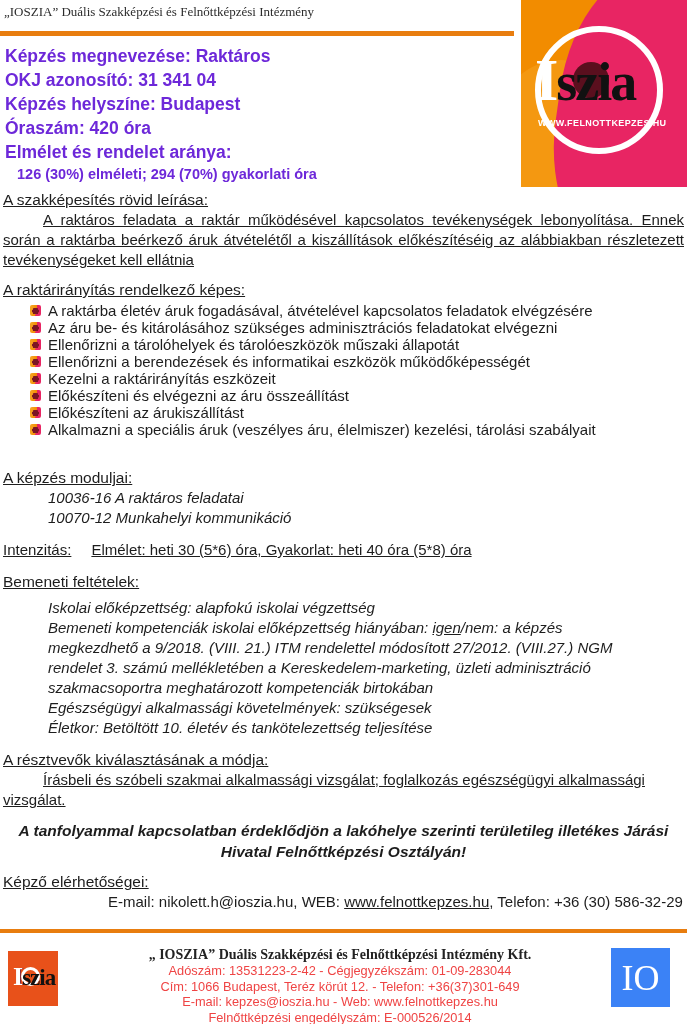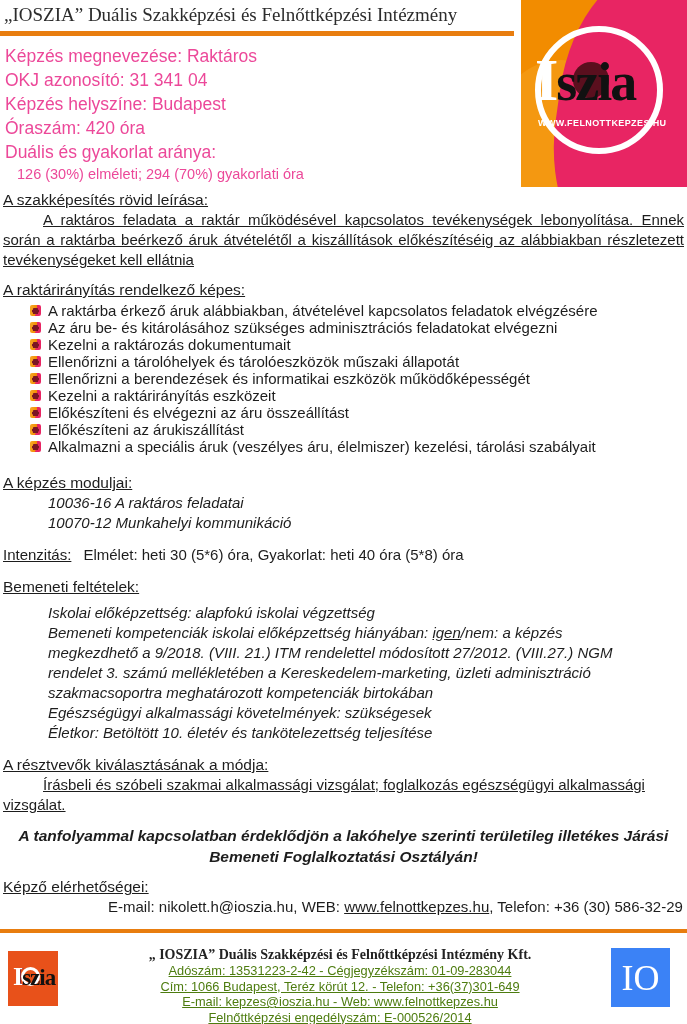--- a/index.html
+++ b/index.html
@@ -5,72 +5,72 @@
   * { margin:0; padding:0; box-sizing:border-box; }
   html,body { width:687px; height:1024px; }
   body {
     position:relative; overflow:hidden; background:#ffffff;
     font-family:"Liberation Sans", sans-serif; color:#1d1d1d;
   }
 
   
   .header-title {
     position:absolute; top:4px; left:4px; width:512px;
-    font-family:"Liberation Serif", serif; font-size:19px; color:#2c2c2c;
+    font-family:"Liberation Serif", serif; font-size:13px; color:#2c2c2c;
     white-space:nowrap;
   }
   .top-rule { position:absolute; top:31px; left:0; width:514px; height:5px; background:#e87d0f; }
 
   
   .logo-main { position:absolute; top:0; right:0; width:166px; height:187px; background:#f28c00; overflow:hidden; }
   .logo-swirl { position:absolute; top:60px; left:-30px; width:140px; height:160px; background:#f6a21f; border-radius:50%; opacity:.55; }
   .logo-pink { position:absolute; top:-32px; right:-62px; width:192px; height:300px; background:#e82563; border-radius:45% 0 0 45%; transform:rotate(8deg); }
   .logo-ring { position:absolute; left:14px; top:26px; width:128px; height:128px; border:6px solid #ffffff; border-radius:50%; }
   .logo-dot { position:absolute; left:52px; top:62px; width:36px; height:36px; background:#5a0f1e; border-radius:50%; }
   .logo-word { position:absolute; left:14px; top:46px; font-family:"Liberation Serif", serif; font-weight:bold; letter-spacing:-2px; }
   .logo-i { font-size:60px; color:#ffffff; }
   .logo-szia { font-size:54px; color:#111111; }
   .logo-url { position:absolute; left:17px; top:118px; font-size:9px; font-weight:bold; color:#ffffff; letter-spacing:.4px; }
 
   
-  .info-block { position:absolute; top:44px; left:5px; width:505px; font-weight:normal; font-size:17.5px; line-height:24px; color:#ec4899; }
+  .info-block { position:absolute; top:44px; left:5px; width:505px; font-weight:bold; font-size:17.5px; line-height:24px; color:#6d28d9; }
   .info-sub { font-size:14.5px; line-height:20px; padding-left:12px; }
 
   
   .content { position:absolute; top:190px; left:3px; width:681px; font-size:15px; }
   .h { font-size:15.5px; line-height:20px; }
   .h .u { text-decoration:underline; }
   .para { line-height:20px; }
   .justify { text-align:justify; }
   .indent { text-indent:40px;text-decoration:underline; }
 
   .cap-list { margin-top:2px; }
   .cap-item { line-height:17px; padding-left:45px; position:relative; }
   .bullet-icon {
     position:absolute; left:27px; top:3px; width:11px; height:11px; border-radius:2px;
     background:
       radial-gradient(circle at 50% 55%, #7b1623 0 3.2px, rgba(0,0,0,0) 3.4px),
       linear-gradient(100deg, #f6a21f 18%, #f28c00 55%, #e82563 56%);
   }
 
-  .mt6{margin-top:6px}.mt10{margin-top:10px}.mt12{margin-top:12px}.mt18{margin-top:18px}
+  .mt6{margin-top:6px}.mt10{margin-top:10px}.mt12{margin-top:12px}.mt18{margin-top:30px}
   .module-line, .entry-line { line-height:20px; padding-left:45px;font-style:italic; }
   .entry-block { padding-right:40px; }
   .inline-u { text-decoration:underline; }
-  .intensity-rest { margin-left:12px; }
+  .intensity-rest { margin-left:20px;text-decoration:underline; }
 
   .notice { margin-top:10px; font-weight:bold; font-style:italic; font-size:15.5px; line-height:21px; text-align:center; padding:0 6px; }
   .contact-line { line-height:20px; padding-left:105px; }
   .link { text-decoration:underline; cursor:pointer; }
 
   
   .bottom-rule { position:absolute; top:929px; left:0; width:687px; height:4px; background:#e87d0f; }
   .footer-center { position:absolute; top:946px; left:75px; width:530px; text-align:center; }
   .footer-company { font-family:"Liberation Serif", serif; font-weight:bold; font-size:14px; line-height:17px; color:#222; }
-  .footer-line { font-size:12.8px; line-height:15.5px; color:#4d7c0f;text-decoration:underline; }
+  .footer-line { font-size:12.8px; line-height:15.5px; color:#ef4444; }
 
   .flogo { position:absolute; left:8px; top:951px; width:50px; height:55px; background:#e8511a; }
   .flogo-ring { position:absolute; left:13px; top:16px; width:19px; height:19px; border:3px solid #ffffff; border-radius:50%; }
   .flogo-word { position:absolute; left:5px; top:11px; font-family:"Liberation Serif", serif; font-weight:bold; letter-spacing:-1px; }
   .flogo-i { font-size:26px; color:#ffffff; text-shadow:1px 0 #7b1623; }
   .flogo-szia { font-size:23px; color:#111; }
 
   .io-logo { position:absolute; right:17px; top:948px; width:59px; height:59px; background:#3b82f6;
     display:flex; align-items:center; justify-content:center;
     font-family:"Liberation Serif", serif; font-size:36px; color:#ffffff; }
@@ -88,34 +88,34 @@
   <div class="logo-dot"></div>
   <div class="logo-word"><span class="logo-i">I</span><span class="logo-szia">szia</span></div>
   <div class="logo-url">WWW.FELNOTTKEPZES.HU</div>
 </div>
 
 <div class="info-block">
   <div>Képzés megnevezése: Raktáros</div>
   <div>OKJ azonosító: 31 341 04</div>
   <div>Képzés helyszíne: Budapest</div>
   <div>Óraszám: 420 óra</div>
-  <div>Duális és gyakorlat aránya:</div>
+  <div>Elmélet és rendelet aránya:</div>
   <div class="info-sub">126 (30%) elméleti; 294 (70%) gyakorlati óra</div>
 </div>
 
 <div class="content">
 
   <div class="h"><span class="u">A szakképesítés rövid leírása:</span></div>
   <div class="para justify indent">A raktáros feladata a raktár működésével kapcsolatos tevékenységek lebonyolítása. Ennek során a raktárba beérkező áruk átvételétől a kiszállítások előkészítéséig az alábbiakban részletezett tevékenységeket kell ellátnia</div>
 
   <div class="h mt10"><span class="u">A raktárirányítás rendelkező képes:</span></div>
   <div class="cap-list">
-    <div class="cap-item"><span class="bullet-icon"></span><span>A raktárba érkező áruk alábbiakban, átvételével kapcsolatos feladatok elvégzésére</span></div>
+    <div class="cap-item"><span class="bullet-icon"></span><span>A raktárba életév áruk fogadásával, átvételével kapcsolatos feladatok elvégzésére</span></div>
     <div class="cap-item"><span class="bullet-icon"></span><span>Az áru be- és kitárolásához szükséges adminisztrációs feladatokat elvégezni</span></div>
-    <div class="cap-item"><span class="bullet-icon"></span><span>Kezelni a raktározás dokumentumait</span></div>
+    <div class="cap-item"><span class="bullet-icon"></span></div>
     <div class="cap-item"><span class="bullet-icon"></span><span>Ellenőrizni a tárolóhelyek és tárolóeszközök műszaki állapotát</span></div>
     <div class="cap-item"><span class="bullet-icon"></span><span>Ellenőrizni a berendezések és informatikai eszközök működőképességét</span></div>
     <div class="cap-item"><span class="bullet-icon"></span><span>Kezelni a raktárirányítás eszközeit</span></div>
     <div class="cap-item"><span class="bullet-icon"></span><span>Előkészíteni és elvégezni az áru összeállítást</span></div>
     <div class="cap-item"><span class="bullet-icon"></span><span>Előkészíteni az árukiszállítást</span></div>
     <div class="cap-item"><span class="bullet-icon"></span><span>Alkalmazni a speciális áruk (veszélyes áru, élelmiszer) kezelési, tárolási szabályait</span></div>
   </div>
 
   <div class="h mt18"><span class="u">A képzés moduljai:</span></div>
   <div class="module-line">10036-16 A raktáros feladatai</div>
@@ -127,21 +127,21 @@
   <div class="entry-block mt6">
     <div class="entry-line">Iskolai előképzettség: alapfokú iskolai végzettség</div>
     <div class="entry-line"><span>Bemeneti kompetenciák iskolai előképzettség hiányában: </span><span class="inline-u">igen</span><span>/nem: a képzés megkezdhető a 9/2018. (VIII. 21.) ITM rendelettel módosított 27/2012. (VIII.27.) NGM rendelet 3. számú mellékletében a Kereskedelem-marketing, üzleti adminisztráció szakmacsoportra meghatározott kompetenciák birtokában</span></div>
     <div class="entry-line">Egészségügyi alkalmassági követelmények: szükségesek</div>
     <div class="entry-line">Életkor: Betöltött 10. életév és tankötelezettség teljesítése</div>
   </div>
 
   <div class="h mt12"><span class="u">A résztvevők kiválasztásának a módja:</span></div>
   <div class="para indent">Írásbeli és szóbeli szakmai alkalmassági vizsgálat; foglalkozás egészségügyi alkalmassági vizsgálat.</div>
 
-  <div class="notice">A tanfolyammal kapcsolatban érdeklődjön a lakóhelye szerinti területileg illetékes Járási Bemeneti Foglalkoztatási Osztályán!</div>
+  <div class="notice">A tanfolyammal kapcsolatban érdeklődjön a lakóhelye szerinti területileg illetékes Járási Hivatal Felnőttképzési Osztályán!</div>
 
   <div class="h mt10"><span class="u">Képző elérhetőségei:</span></div>
   <div class="contact-line"><span>E-mail: nikolett.h@ioszia.hu, WEB: </span><span class="link">www.felnottkepzes.hu</span><span>, Telefon: +36 (30) 586-32-29</span></div>
 
 </div>
 
 <div class="bottom-rule"></div>
 
 <div class="flogo">
   <div class="flogo-ring"></div>

